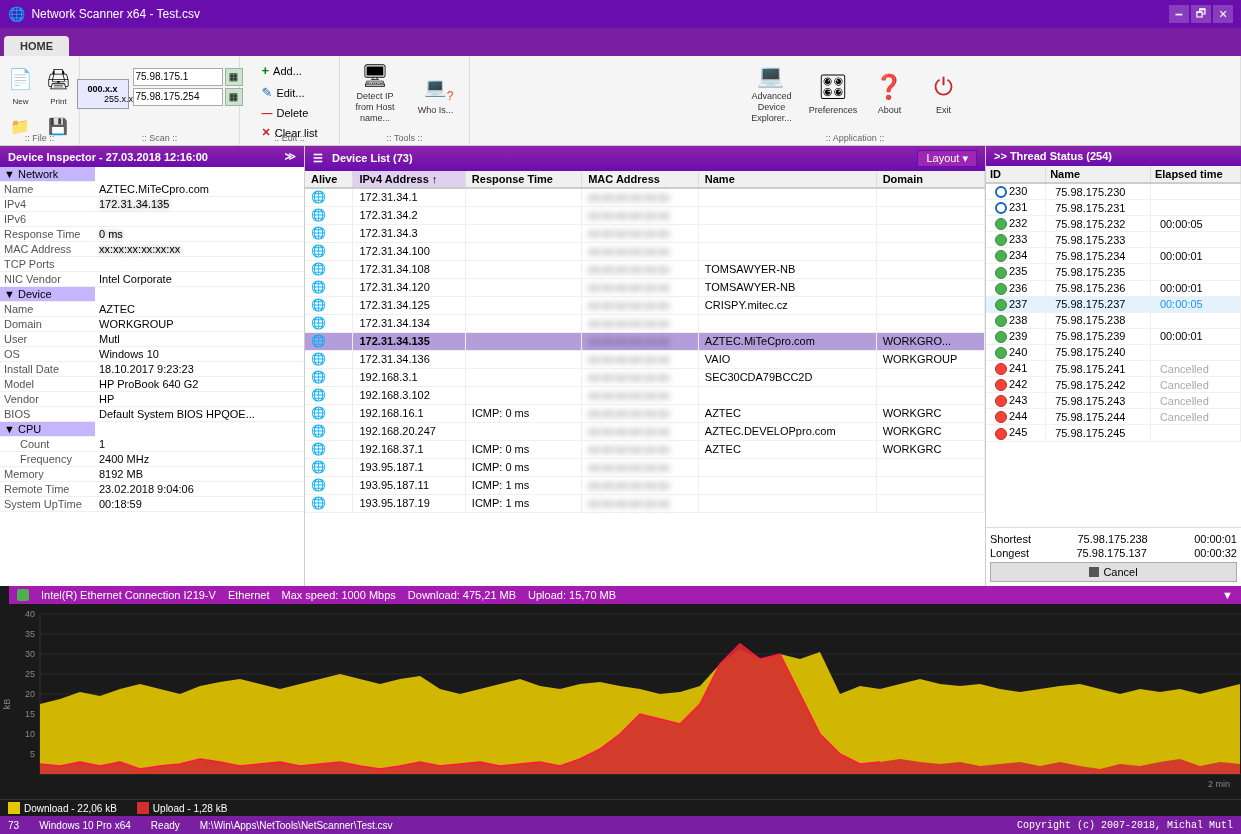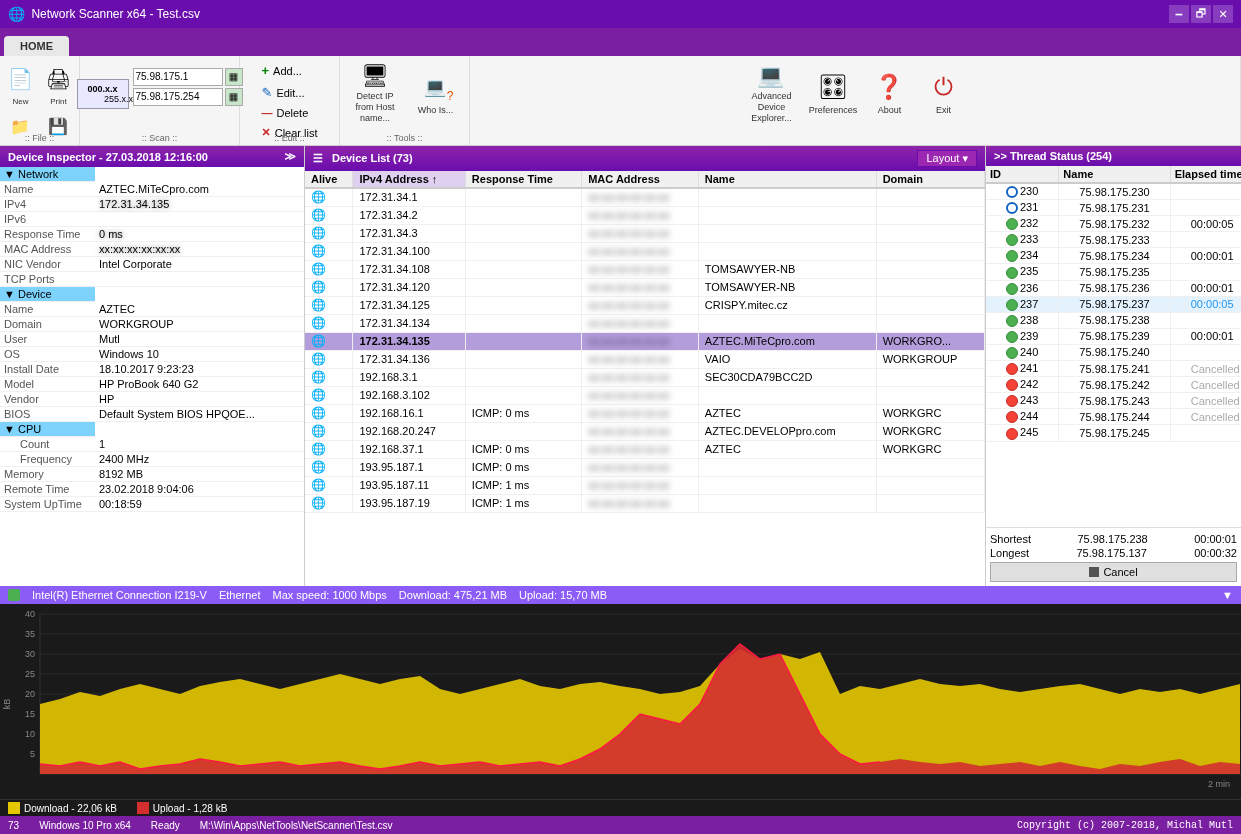--- a/index.html
+++ b/index.html
@@ -34,50 +34,50 @@
     #main { display: flex; height: calc(834px - 28px - 28px - 90px - 18px - 230px); }
 
     
     #left-panel { width: 305px; background: white; border-right: 1px solid #ccc; display: flex; flex-direction: column; }
     #left-panel-header { background: linear-gradient(to bottom, #8e24aa, #6a0dad); color: white; padding: 4px 8px; font-size: 11px; font-weight: bold; display: flex; justify-content: space-between; align-items: center; }
     #left-panel-content { flex: 1; overflow-y: auto; font-size: 11px; }
     .inspector-table { width: 100%; border-collapse: collapse; }
     .inspector-table td { padding: 1px 4px; border-bottom: 1px solid #f0f0f0; }
     .inspector-table td:first-child { color: #555; width: 95px; }
     .inspector-table td:last-child { color: #000; font-weight: 500; }
-    .inspector-section { background: #7dd3fc; font-weight: bold; padding: 2px 4px; cursor: pointer; display: flex; align-items: center; gap: 4px; }
+    .inspector-section { background: #c4b5fd; font-weight: bold; padding: 2px 4px; cursor: pointer; display: flex; align-items: center; gap: 4px; }
 
     
     #center-panel { flex: 1; background: white; border-right: 1px solid #ccc; display: flex; flex-direction: column; overflow: hidden; }
     #center-panel-header { background: linear-gradient(to bottom, #8e24aa, #6a0dad); color: white; padding: 4px 8px; font-size: 11px; font-weight: bold; display: flex; justify-content: space-between; align-items: center; }
     .layout-btn { background: #9c27b0; border: 1px solid #6a0dad; color: white; padding: 1px 8px; cursor: pointer; font-size: 11px; display: flex; align-items: center; gap: 2px; }
     #device-table { flex: 1; overflow: auto; font-size: 11px; }
     .device-table-inner { width: 100%; border-collapse: collapse; }
     .device-table-inner th { background: #f0f0f0; border-bottom: 2px solid #ccc; border-right: 1px solid #ddd; padding: 2px 6px; text-align: left; font-weight: bold; cursor: pointer; white-space: nowrap; position: sticky; top: 0; }
     .device-table-inner th.sorted { background: #e0d0f0; }
     .device-table-inner td { border-bottom: 1px solid #f0f0f0; border-right: 1px solid #eee; padding: 1px 6px; white-space: nowrap; height: 18px; }
     .device-table-inner tr.selected td { background: #b39ddb !important; }
     .blurred { color: transparent; text-shadow: 0 0 5px rgba(0,0,0,0.5); font-size: 11px; }
 
     
     #right-panel { width: 255px; background: white; display: flex; flex-direction: column; justify-content: center; }
     #right-panel-header { background: linear-gradient(to bottom, #8e24aa, #6a0dad); color: white; padding: 4px 8px; font-size: 11px; font-weight: bold; }
     #thread-table { flex: 1; overflow: auto; font-size: 11px; }
     .thread-table-inner { width: 100%; border-collapse: collapse; }
     .thread-table-inner th { background: #f0f0f0; border-bottom: 2px solid #ccc; border-right: 1px solid #ddd; padding: 2px 4px; text-align: left; font-weight: bold; position: sticky; top: 0; white-space: nowrap; }
-    .thread-table-inner td { border-bottom: 1px solid #f0f0f0; border-right: 1px solid #eee; padding: 1px 20px; white-space: nowrap; height: 16px; }
+    .thread-table-inner td { border-bottom: 1px solid #f0f0f0; border-right: 1px solid #eee; padding: 1px 9px; white-space: nowrap; height: 16px; }
     .thread-status-icon { width: 12px; height: 12px; border-radius: 50%; display: inline-block; vertical-align: middle; margin-right: 2px; }
     .thread-footer { padding: 4px; border-top: 1px solid #ddd; font-size: 11px; }
     .thread-footer-row { display: flex; justify-content: space-between; padding: 1px 0; }
     .cancel-btn { width: 100%; background: #e0e0e0; border: 1px solid #aaa; padding: 3px; text-align: center; cursor: pointer; font-size: 11px; margin-top: 2px; display: flex; align-items: center; justify-content: center; gap: 4px; }
     .stop-icon { width: 10px; height: 10px; background: #555; display: inline-block; }
 
     
     #bottom-area { height: 230px; background: #1a1a1a; display: flex; flex-direction: column; }
-    #network-header { background: #8b5cf6; color: white; padding: 3px 8px; font-size: 11px; display: flex; justify-content: space-between; align-items: center; }
+    #network-header { background: #a21caf; color: white; padding: 3px 8px; font-size: 11px; display: flex; justify-content: space-between; align-items: center; margin-left: 9px; }
     #network-header-left { display: flex; align-items: center; gap: 12px; }
     .net-indicator { width: 12px; height: 12px; background: #4caf50; display: inline-block; border-radius: 2px; }
     #chart-area { flex: 1; position: relative; background: #1a1a1a; overflow: hidden; }
     #chart-legend { background: #1a1a1a; color: white; padding: 2px 8px; display: flex; gap: 20px; font-size: 10px; border-top: 1px solid #333; }
     .legend-item { display: flex; align-items: center; gap: 4px; }
     .legend-color { width: 12px; height: 12px; display: inline-block; }
 
     
     #statusbar { background: #7b1fa2; color: white; height: 18px; display: flex; align-items: center; padding: 0 8px; font-size: 10px; gap: 20px; }
     #statusbar .sb-right { margin-left: auto; font-family: Liberation Mono, monospace; }
@@ -206,20 +206,21 @@
       </div>
       <div class="ribbon-btn" style="width:50px; height:64px;">
         <div class="ribbon-icon" style="font-size:24px; color:#1565c0;">❓</div>
         <div class="ribbon-label">About</div>
       </div>
       <div class="ribbon-btn" style="width:50px; height:64px;">
         <div class="ribbon-icon" style="font-size:24px; color:#c62828;">⏻</div>
         <div class="ribbon-label">Exit</div>
       </div>
     </div>
+    <div class="ribbon-section-label">:: Application ::</div>
   </div>
 </div>
 
 <div id="main">
 
   <div id="left-panel">
     <div id="left-panel-header">
       <span>Device Inspector - 27.03.2018 12:16:00</span>
       <span style="cursor:pointer;">≫</span>
     </div>
@@ -244,26 +245,26 @@
           </tr>
           <tr>
             <td>Response Time</td>
               <td class="blurred">0 ms</td>
           </tr>
           <tr>
             <td>MAC Address</td>
               <td class="blurred">xx:xx:xx:xx:xx:xx</td>
           </tr>
           <tr>
+            <td>TCP Ports</td>
+              <td></td>
+          </tr>
+          <tr>
             <td>NIC Vendor</td>
               <td>Intel Corporate</td>
-          </tr>
-          <tr>
-            <td>TCP Ports</td>
-              <td></td>
           </tr>
 
           <tr>
             <td colspan="2" class="inspector-section">▼ Device</td>
           </tr>
           <tr>
             <td>Name</td>
               <td>AZTEC</td>
           </tr>
           <tr>

